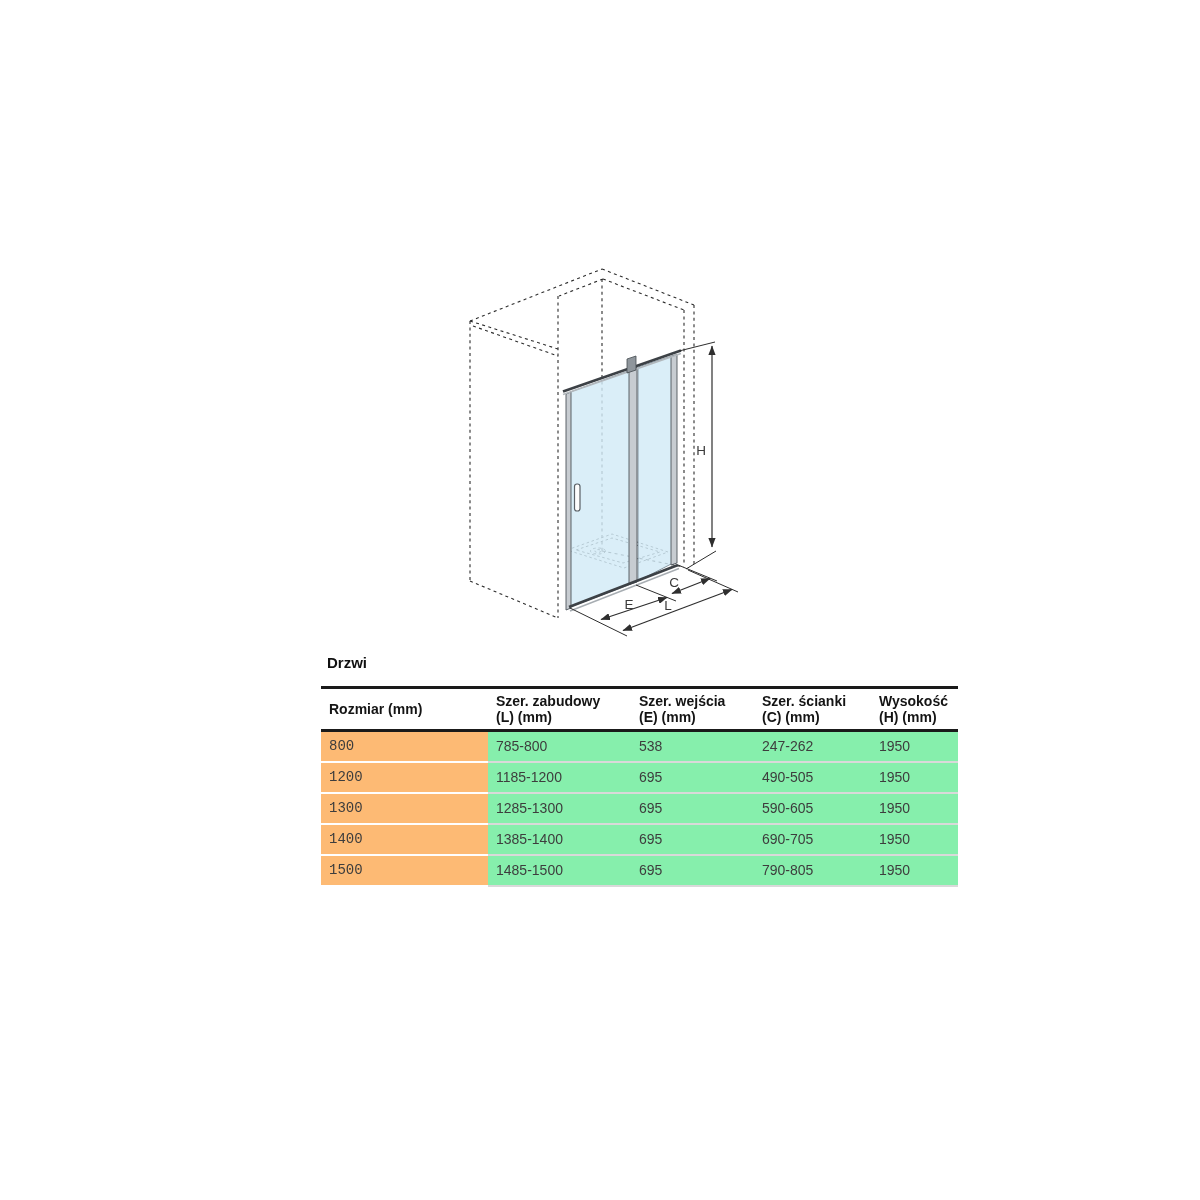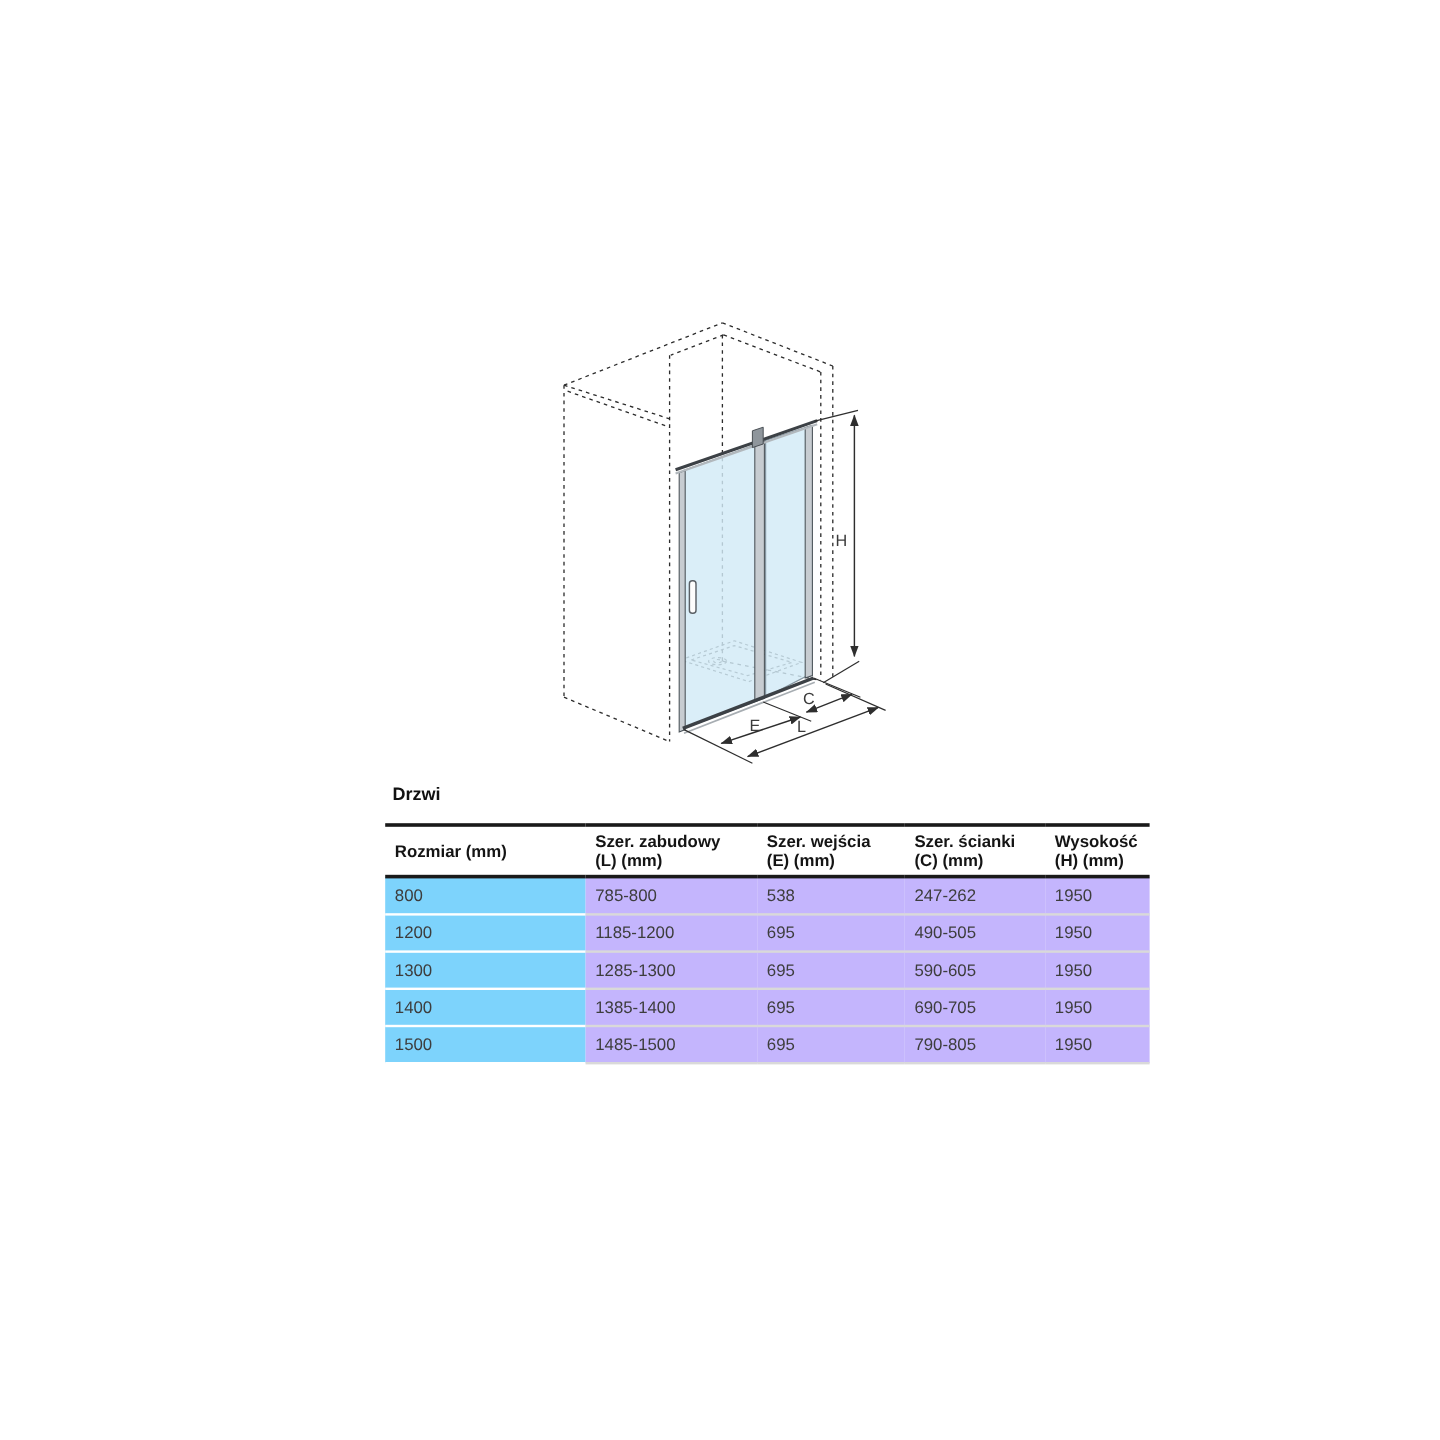--- a/index.html
+++ b/index.html
@@ -23,23 +23,23 @@
   col.c1{width:167px;} col.c2{width:143px;} col.c3{width:123px;} col.c4{width:117px;} col.c5{width:87px;}
   thead th{
     text-align:left;vertical-align:middle;font-weight:400;color:#141414;
     padding:4px 4px 4px 8px;line-height:16px;
     border-top:3px solid #1a1a1a;border-bottom:3px solid #1a1a1a;
   }
   thead th b{font-weight:700;}
   thead th .u{font-weight:700;}
   tbody td{
     padding:6px 4px 7px 8px;line-height:16px;
-    border-bottom:2px solid #d9d9d9;background:#c4b5fd;
+    border-bottom:2px solid #d9d9d9;background:#86efac;
   }
-  tbody td.first{background:#7dd3fc;border-bottom-color:#ffffff;}
+  tbody td.first{background:#fdba74;border-bottom-color:#ffffff;font-family:Liberation Mono, monospace;}
 </style>
 </head>
 <body>
 
 <div id="diagram-wrap">
   <svg viewBox="455 260 295 398">
     <defs>
       <marker id="mEnd" markerWidth="8" markerHeight="6" refX="7.5" refY="3" orient="auto">
         <path d="M0,0 L8,3 L0,6 Z" fill="#2e2e2e"></path>
       </marker>

